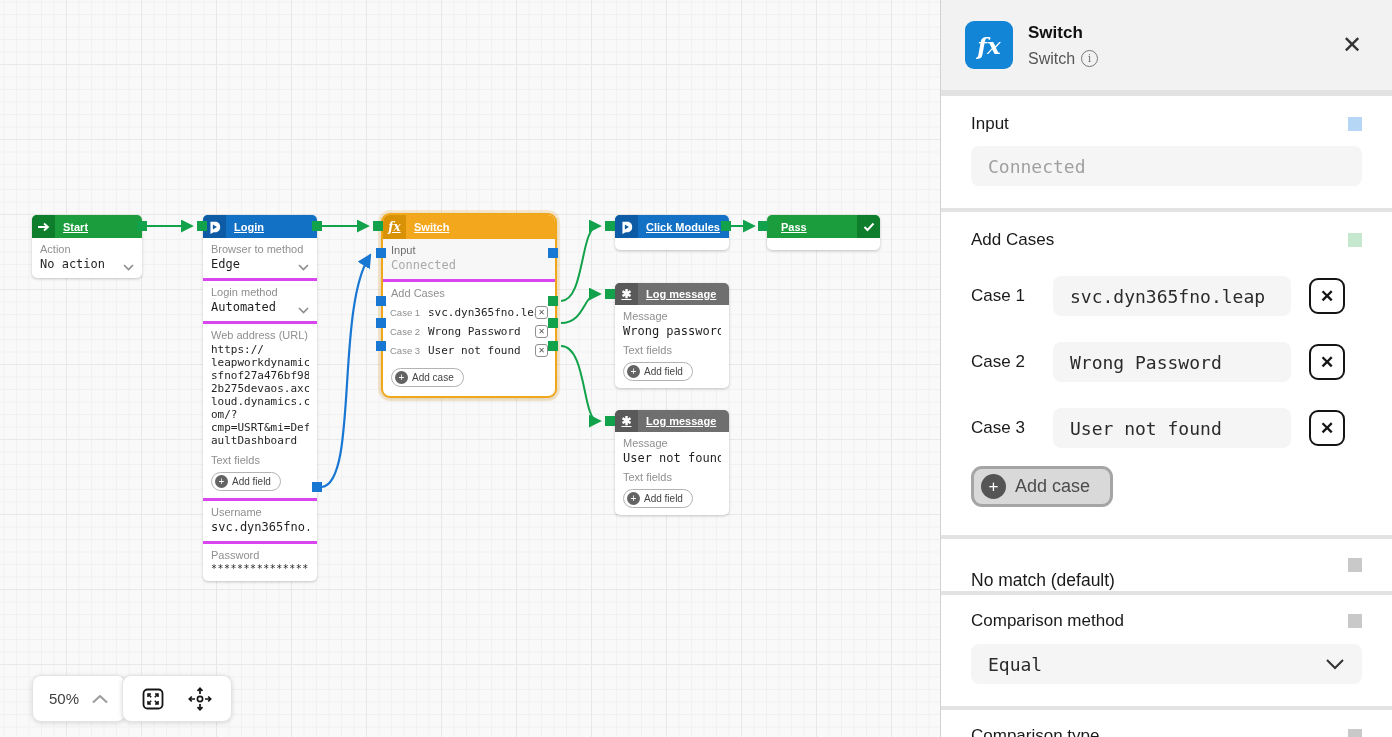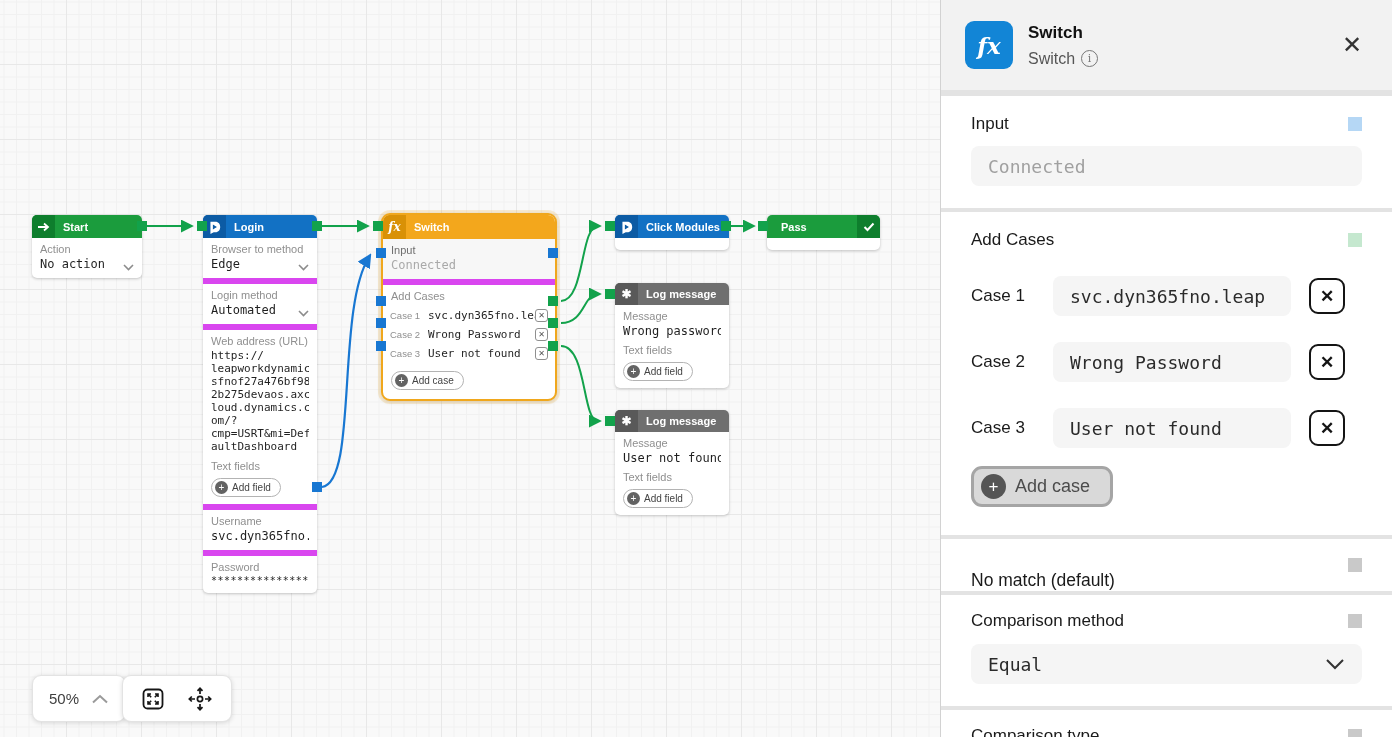--- a/index.html
+++ b/index.html
@@ -14,30 +14,30 @@
       linear-gradient(#e8e8e8 1px, transparent 1px),
       linear-gradient(90deg, #e8e8e8 1px, transparent 1px),
       linear-gradient(#f1f1f1 1px, transparent 1px),
       linear-gradient(90deg, #f1f1f1 1px, transparent 1px);
     background-size:75px 75px, 75px 75px, 12.5px 12.5px, 12.5px 12.5px;
     background-position:-9px -11px,-9px -11px,-9px -11px,-9px -11px;
   }
   svg.wires { position:absolute; left:0; top:0; width:940px; height:737px; pointer-events:none; }
 
   .node { position:absolute; background:#fff; border-radius:5px; box-shadow:0 1px 3px rgba(0,0,0,.22); }
-  .node-header { height:23px; display:flex; align-items:center; color:#fff; font-weight:bold; font-size:11px; border-radius:5px 5px 0 0; overflow:hidden; }
+  .node-header { height:23px; display:flex; align-items:center; color:#fff; font-weight:bold; font-size:11px; border-radius:5px 5px 0 0; overflow:hidden;text-decoration:underline; }
   .hdr-icon { width:23px; height:23px; flex:0 0 23px; display:flex; align-items:center; justify-content:center; }
   .hdr-title { padding-left:8px; white-space:nowrap; }
   .green-h { background:#1b9c3d; } .green-h .hdr-icon { background:#0e7e2d; }
   .blue-h  { background:#1271c4; } .blue-h  .hdr-icon { background:#0c5ba4; }
   .grey-h  { background:#6f6f6f; height:22px;} .grey-h .hdr-icon { background:#595959; height:22px;}
   .orange-h{ background:#f3a71c; height:24px; border-radius:5px 5px 0 0;} .orange-h .hdr-icon { background:#d99106; height:24px;}
 
   .nrow { padding:5px 8px 7px 8px; }
-  .nrow + .nrow { border-top:6px solid #d946ef; }
+  .nrow + .nrow { border-top:3px solid #d946ef; }
   .nlabel { font-size:11px; color:#8f8f8f; margin-bottom:2px; white-space:nowrap; }
   .nvalue { font-family:"DejaVu Sans Mono", monospace; font-size:12px; color:#1f1f1f; white-space:nowrap; overflow:hidden; }
   .nselect { display:flex; align-items:flex-end; justify-content:space-between; }
   .chev { width:11px; height:7px; flex:0 0 11px; }
   .pre { white-space:pre-line; font-size:11px; line-height:13px; }
   .pill { display:inline-flex; align-items:center; gap:4px; border:1px solid #b3b3b3; border-radius:999px;
           background:#fff; padding:2px 9px 2px 3px; font-size:10px; color:#444; margin-top:4px; }
   .pill .plus { width:13px; height:13px; border-radius:50%; background:#636363; color:#fff; display:flex; align-items:center; justify-content:center; font-size:10px; line-height:1; }
 
   

